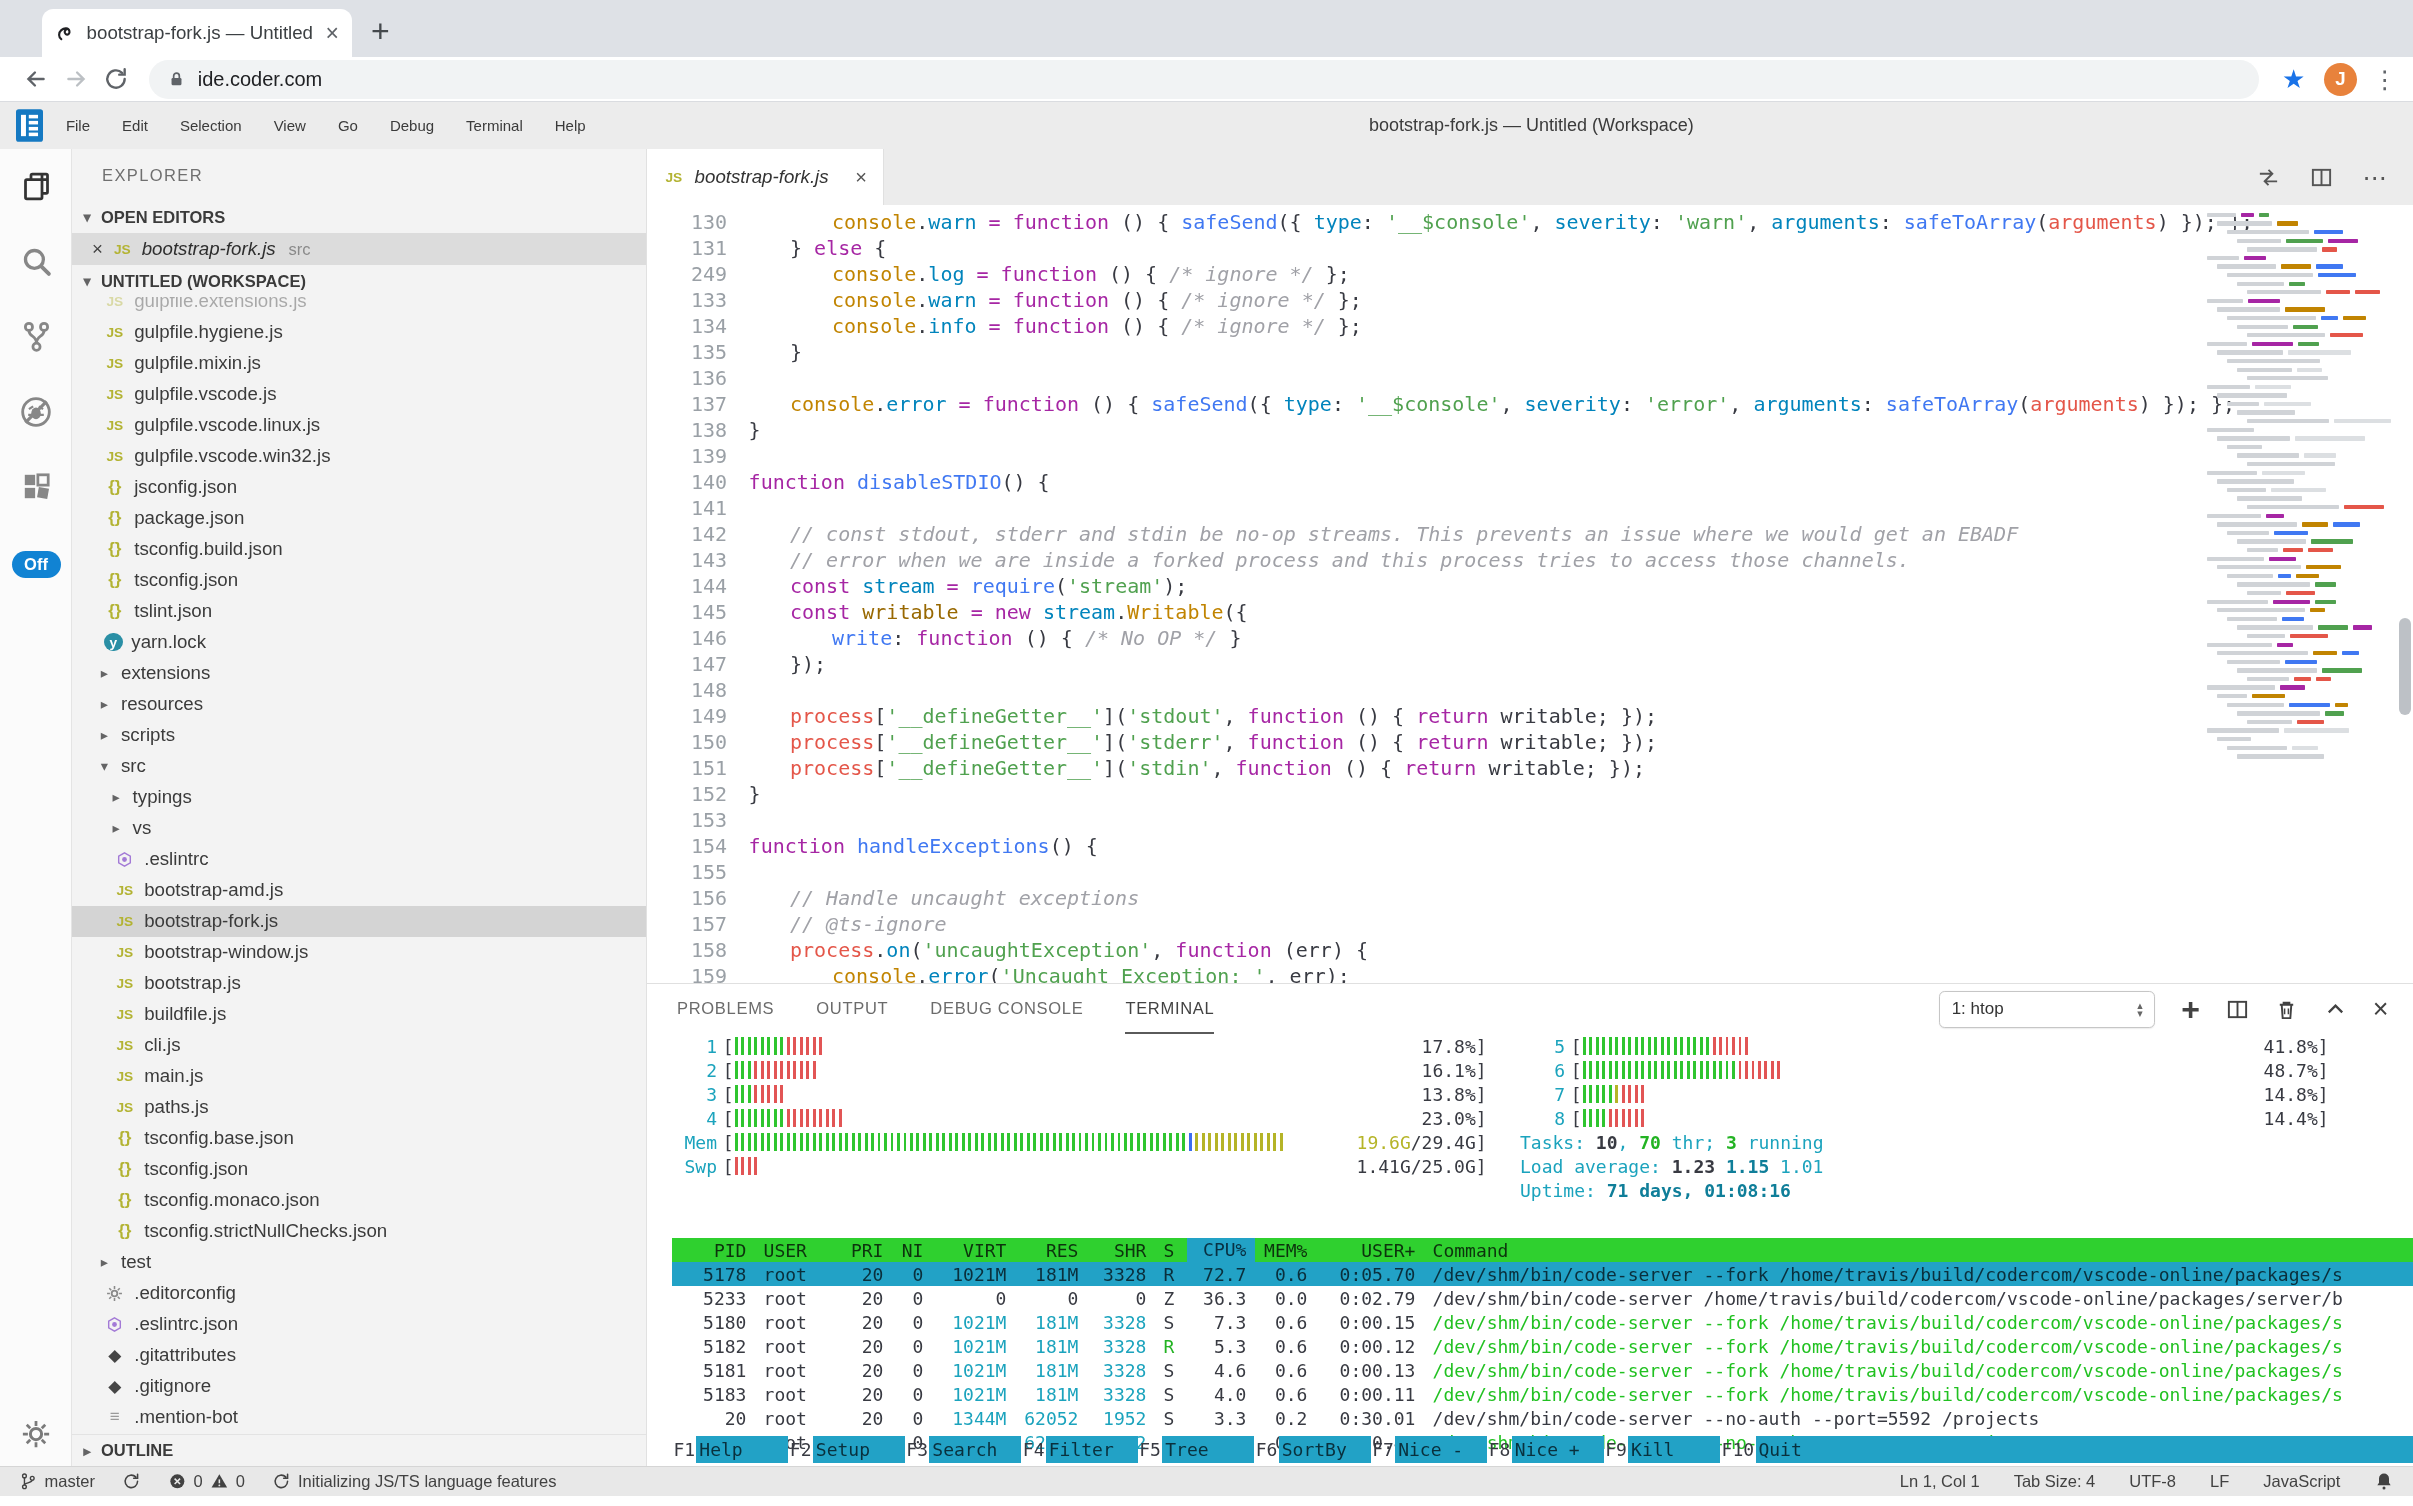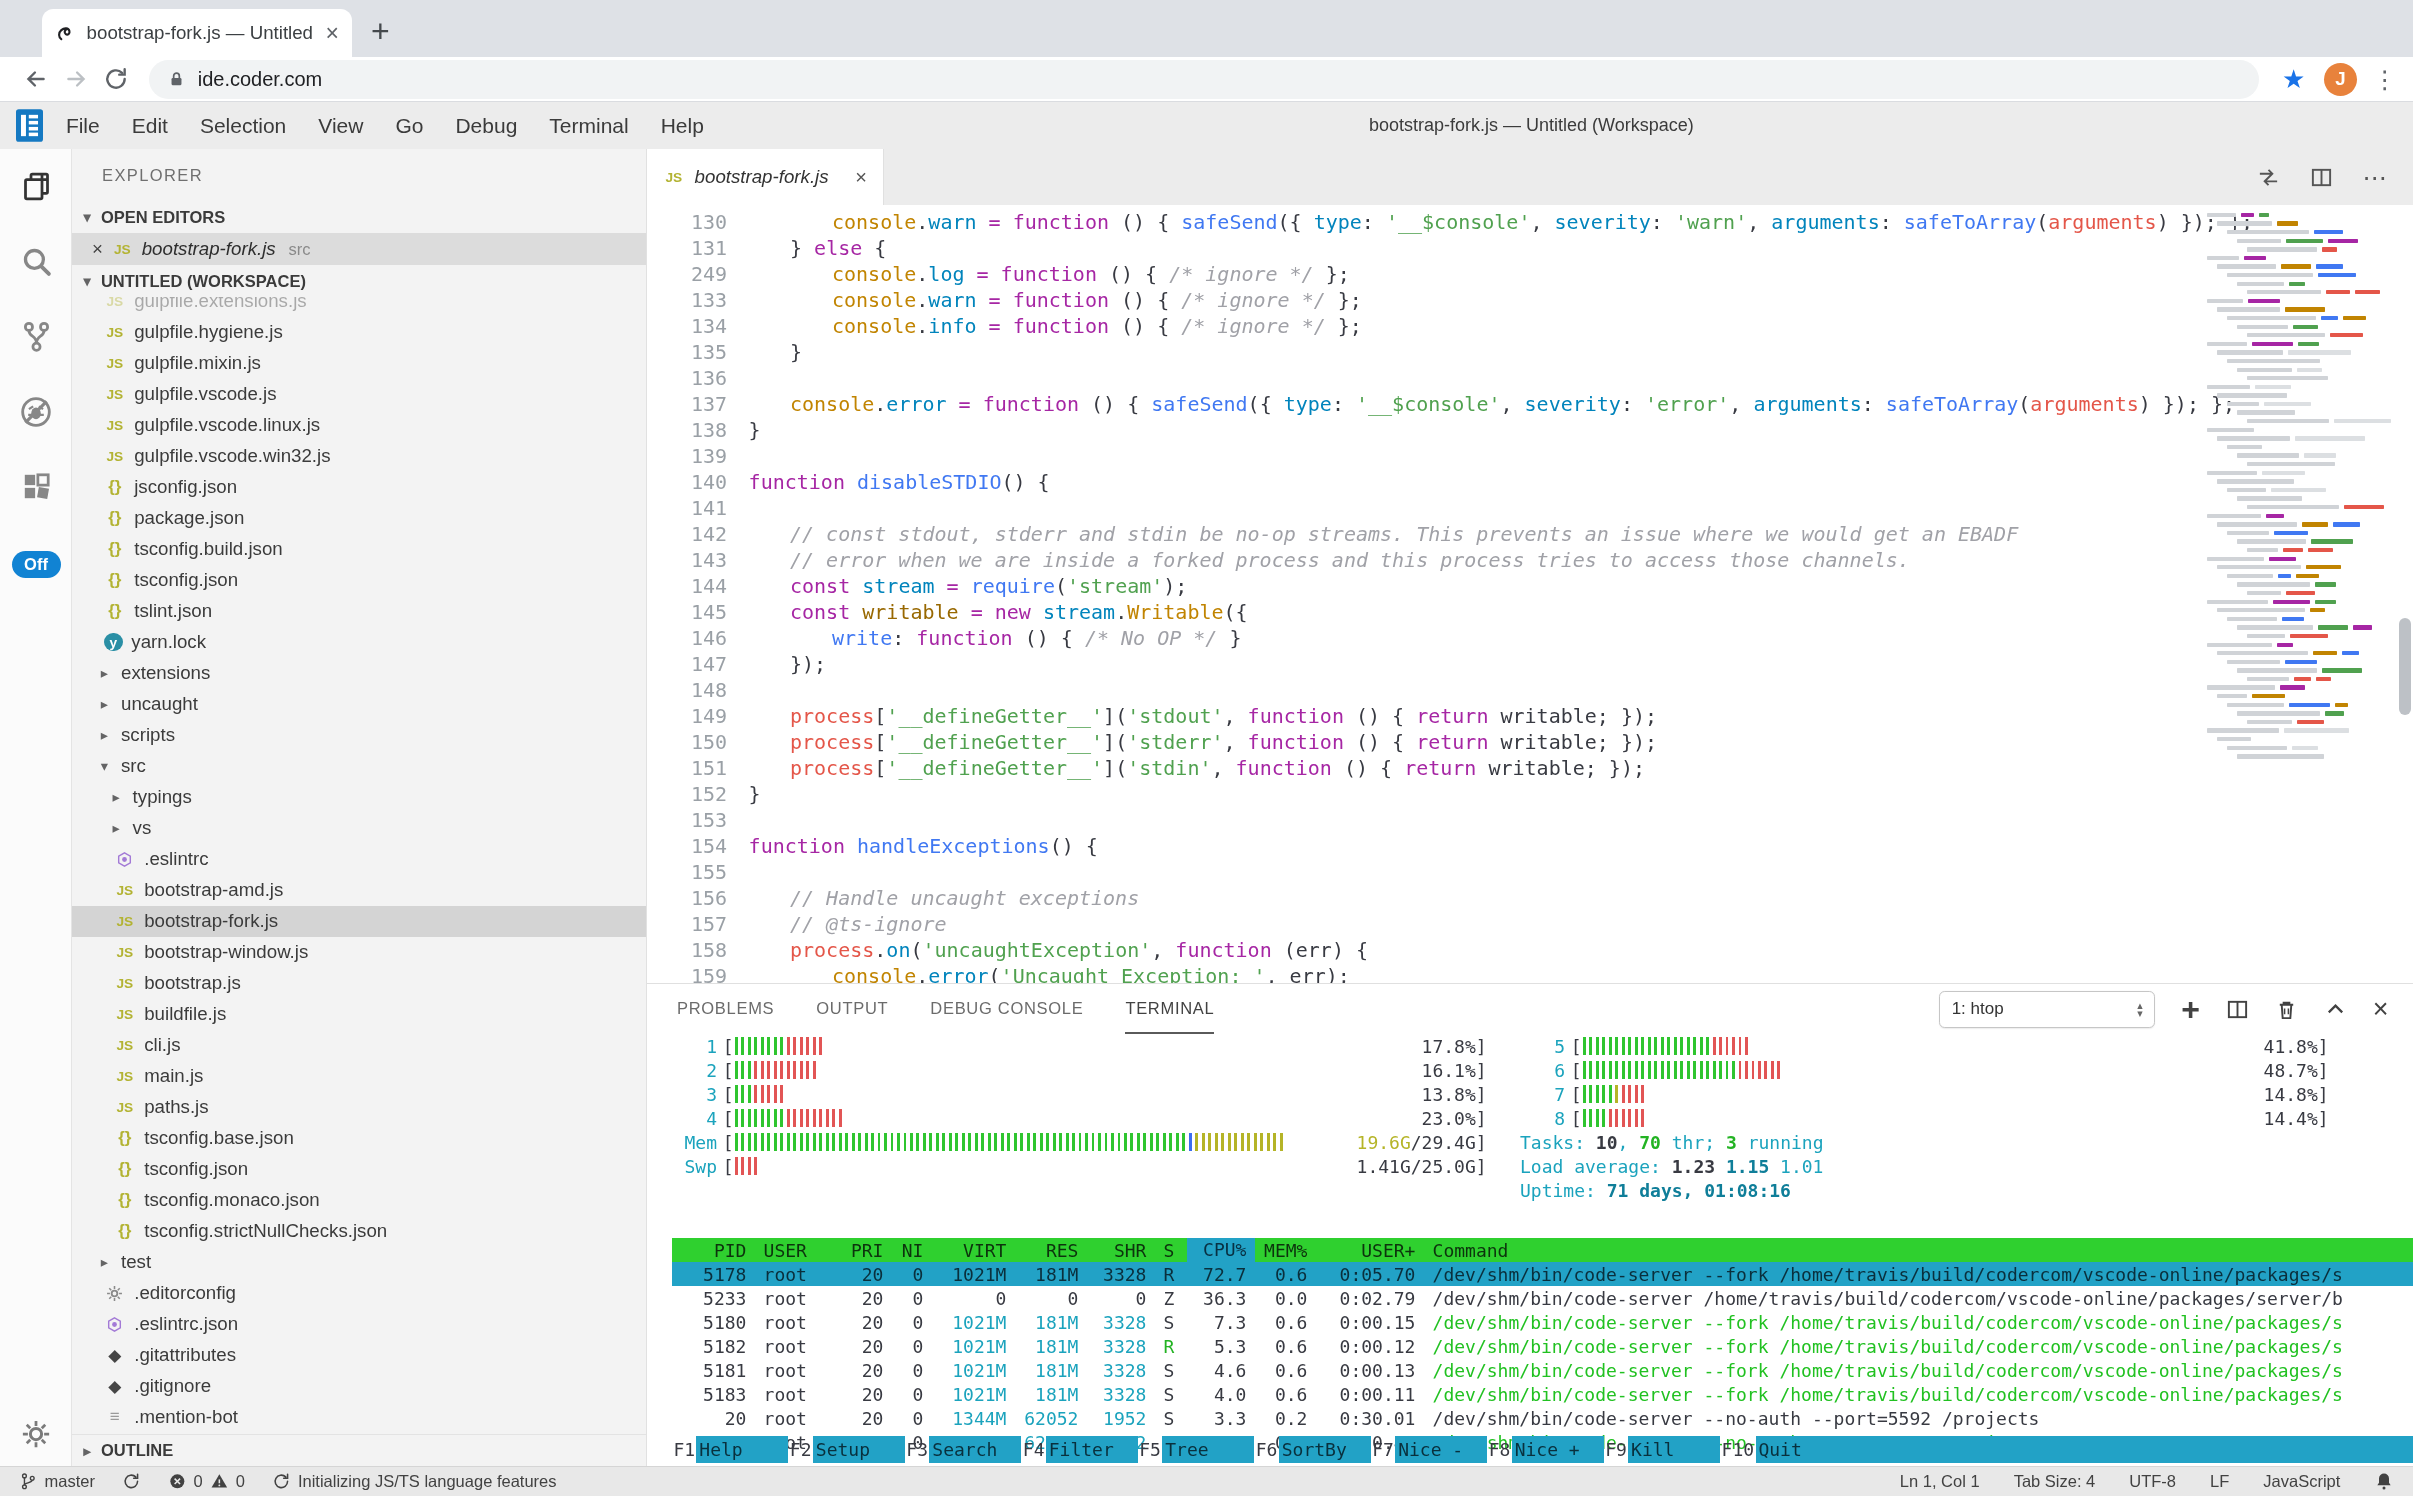--- a/index.html
+++ b/index.html
@@ -15,21 +15,21 @@
   .toolbar{height:45px;background:#fff;display:flex;align-items:center;padding:0 16px;border-bottom:1.4px solid #dadce0}
   .navic{width:40px;height:40px;display:flex;align-items:center;justify-content:center}
   .urlpill{flex:1;height:39px;background:#f1f3f4;border-radius:19.4px;display:flex;align-items:center;padding:0 18.7px;gap:13px;margin:0 13px}
   .urltext{font-size:20px;color:#202124}
   .star{font-size:26px;color:#1a73e8;margin:0 10px}
   .avatar{width:33px;height:33px;border-radius:50%;background:#e8823c;color:#fff;font-weight:bold;font-size:18.7px;display:flex;align-items:center;justify-content:center;margin:0 8.6px}
   .kebab{font-size:24.4px;color:#5f6368;margin-left:7.2px;letter-spacing:0}
   
   .menubar{height:47px;background:#ececec;display:flex;align-items:center;padding:0 10px;position:relative}
   .logo{margin:0 7.2px 0 5.7px}
-  .menu-item{font-size:21px;color:#3b3b3b;padding:0 16px}
+  .menu-item{font-size:15px;color:#3b3b3b;padding:0 16px}
   .win-title{position:absolute;left:1369px;font-size:18px;color:#3b3b3b}
   
   .main{display:flex;height:1317px}
   .abar{width:72px;background:#fbfbfb;border-right:0.7px solid #e4e4e4;position:relative;flex:none}
   .aicon{width:72px;height:75px;display:flex;align-items:center;justify-content:center}
   .offbadge{position:absolute;left:11.5px;top:402px;width:49px;height:27px;background:#1183d3;border-radius:13.7px;color:#fff;font-size:16.5px;font-weight:bold;display:flex;align-items:center;justify-content:center}
   .agear{position:absolute;left:0;bottom:7.2px;width:72px;height:50px;display:flex;align-items:center;justify-content:center}
   
   .sidebar{width:575px;background:#f3f3f3;border-right:0.7px solid #e1e1e1;display:flex;flex-direction:column;flex:none;overflow:hidden}
   .sb-h{height:52px;display:flex;align-items:center;padding-left:30px;font-size:16.5px;color:#6f6f6f;letter-spacing:1.4px;flex:none}
@@ -282,21 +282,21 @@
         <div class="trow" style="padding-left: 32px;">
           <span class="fi fyarn">y</span>
           <span>yarn.lock</span>
         </div>
         <div class="trow" style="padding-left: 24.4px;">
           <span class="chev">▸</span>
           <span>extensions</span>
         </div>
         <div class="trow" style="padding-left: 24.4px;">
           <span class="chev">▸</span>
-          <span>uncaught</span>
+          <span>resources</span>
         </div>
         <div class="trow" style="padding-left: 24.4px;">
           <span class="chev">▸</span>
           <span>scripts</span>
         </div>
         <div class="trow" style="padding-left: 24.4px;">
           <span class="chev">▾</span>
           <span>src</span>
         </div>
         <div class="trow" style="padding-left: 36px;">

